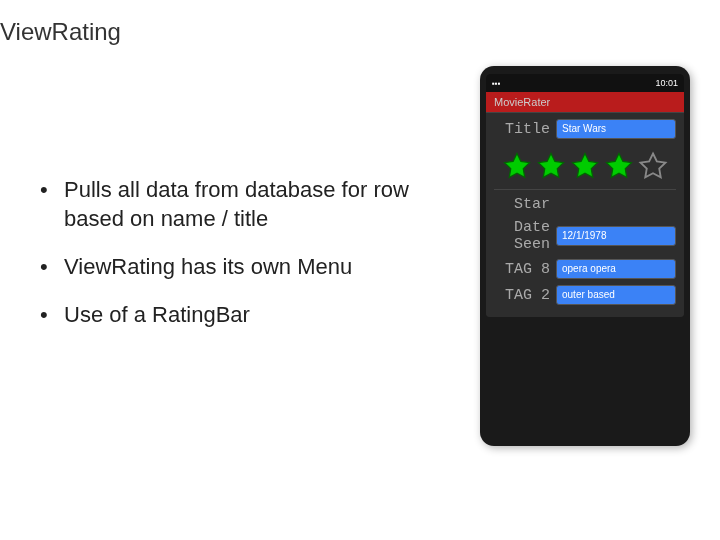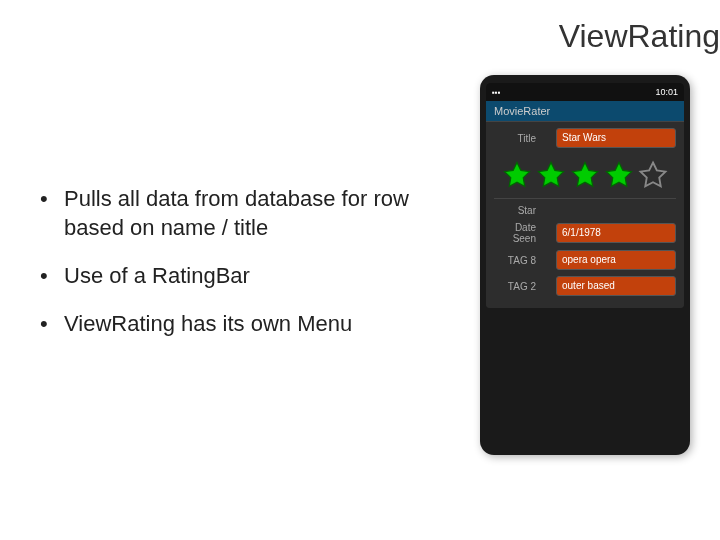--- a/index.html
+++ b/index.html
@@ -7,22 +7,22 @@
     body {
       width: 720px;
       height: 540px;
       background: #ffffff;
       font-family: Arial, sans-serif;
       overflow: hidden;
       position: relative;
     }
 
     .page-title {
-      text-align: right;
-      font-size: 32px;
+      text-align: left;
+      font-size: 24px;
       color: #333;
       padding-top: 18px;
       padding-bottom: 10px;
       font-weight: normal;
     }
 
     .content-area {
       display: flex;
       align-items: center;
       padding: 10px 30px 0 40px;
@@ -92,51 +92,52 @@
       font-weight: normal;
     }
 
     .status-icon {
       font-size: 8px;
       color: #fff;
     }
 
     
     .app-title-bar {
-      background: #0c4a6e;
+      background: #b91c1c;
       padding: 4px 8px;
       color: #ccc;
       font-size: 11px;
       border-bottom: 1px solid #444;
     }
 
     
     .form-area {
       background: #2d2d2d;
       padding: 6px 8px;
     }
 
     .form-row {
       display: flex;
       align-items: center;
       margin-bottom: 6px;
     }
 
     .form-label {
       color: #aaa;
-      font-size: 10px;
+      font-size: 15px;
       width: 62px;
       flex-shrink: 0;
       text-align: right;
-      padding-right: 20px;
+      padding-right: 6px;
+      font-family: Liberation Mono, monospace;
     }
 
     .form-input {
       flex: 1;
-      background: #c2410c;
+      background: #3b82f6;
       border: 1px solid #555;
       border-radius: 3px;
       color: #fff;
       font-size: 10px;
       padding: 3px 5px;
       height: 20px;
     }
 
     
     .stars-row {
@@ -160,22 +161,22 @@
   </style>
 </head>
 <body>
 
 <h1 class="page-title">ViewRating</h1>
 
 <div class="content-area">
 
   <ul class="bullet-list">
     <li>Pulls all data from database for row based on name / title</li>
+    <li>ViewRating has its own Menu</li>
     <li>Use of a RatingBar</li>
-    <li>ViewRating has its own Menu</li>
   </ul>
 
   <div class="phone-mockup">
     <div class="phone-screen">
 
       <div class="status-bar">
         <div class="status-bar-icons">
           <span class="status-icon">▪▪▪</span>
         </div>
         <div class="status-bar-time">10:01</div>
@@ -211,21 +212,21 @@
         </div>
 
         <hr class="divider-line">
 
         <div class="form-row">
           <span class="form-label">Star</span>
         </div>
 
         <div class="form-row">
           <span class="form-label">Date Seen</span>
-          <div class="form-input">6/1/1978</div>
+          <div class="form-input">12/1/1978</div>
         </div>
 
         <div class="form-row">
           <span class="form-label">TAG 8</span>
           <div class="form-input">opera opera</div>
         </div>
 
         <div class="form-row">
           <span class="form-label">TAG 2</span>
           <div class="form-input">outer based</div>

